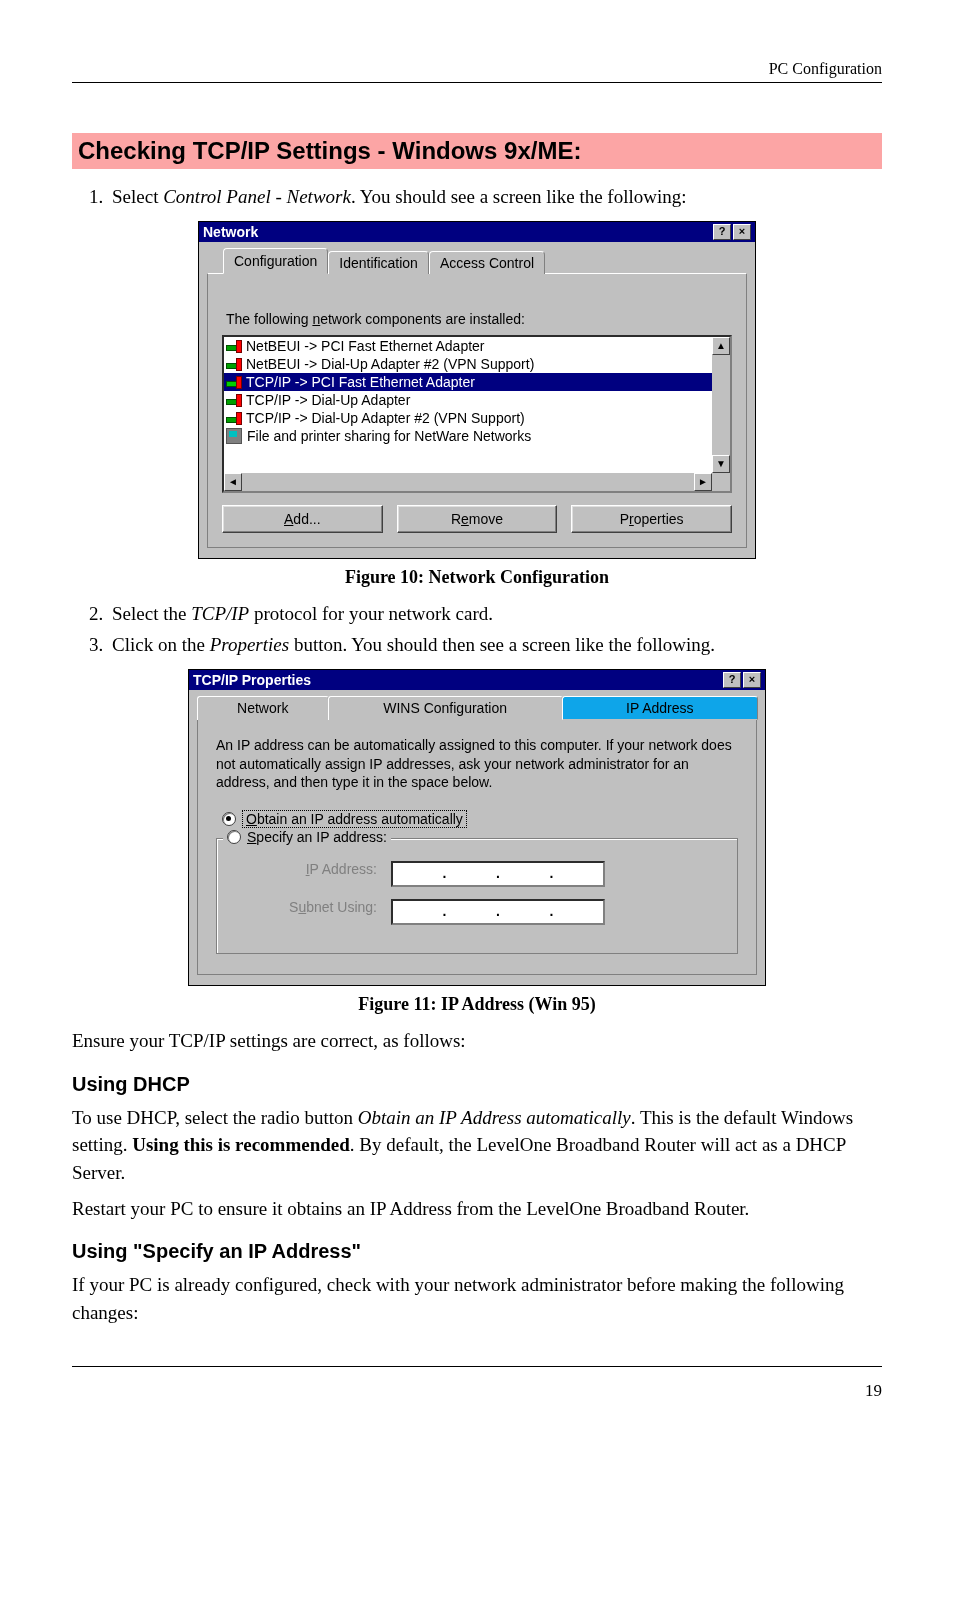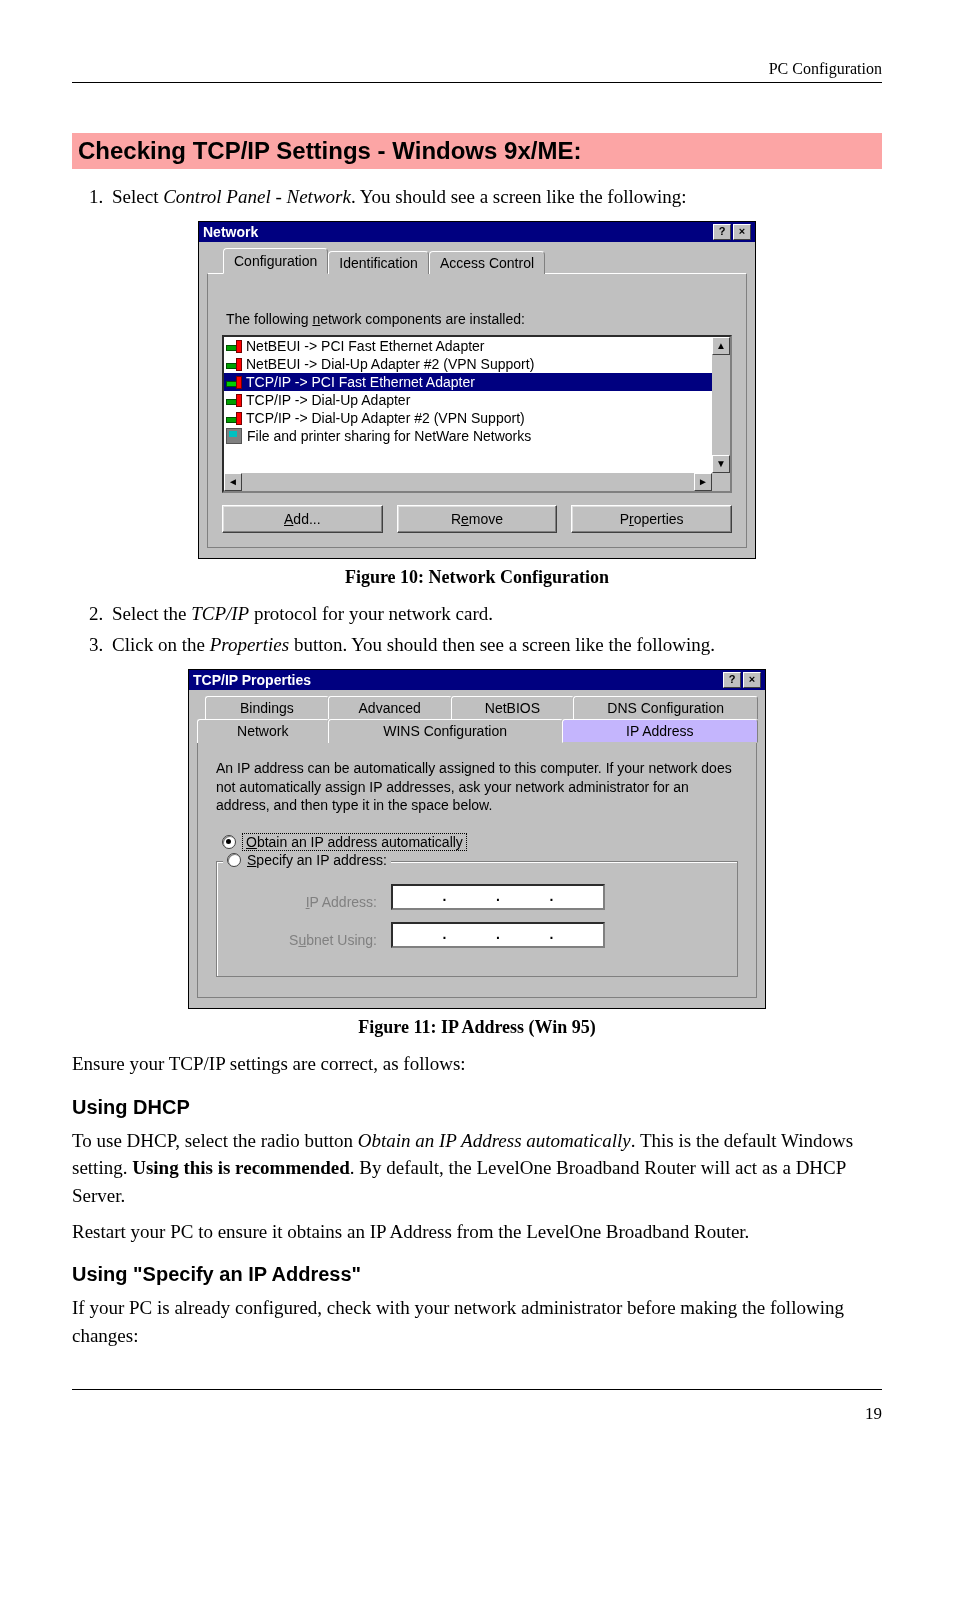--- a/index.html
+++ b/index.html
@@ -225,21 +225,21 @@
       border: 1px solid #808080;
       border-bottom: none;
       border-top-color: #fff;
       border-left-color: #fff;
       background: #c0c0c0;
       font-size: 14px;
       border-radius: 3px 3px 0 0;
       margin-right: -1px;
       text-align: center;
     }
-    .tab2.active { font-weight: normal; background: #c4b5fd; border-bottom: 1px solid #c0c0c0; }
+    .tab2.active { font-weight: normal; background: #0ea5e9; border-bottom: 1px solid #c0c0c0; }
     .tabcontent2 {
       border: 1px solid #808080;
       border-top-color: #fff;
       padding: 16px 18px 20px;
       margin-top: -1px;
     }
     .infopara { font-size: 14px; line-height: 1.35; margin-bottom: 18px; }
     .radio-row { display: flex; align-items: center; gap: 6px; margin: 6px 0 8px 6px; }
     .radio {
       width: 12px; height: 12px; border-radius: 50%;
@@ -260,21 +260,21 @@
       margin: 10px 0 0 0;
       padding: 14px 14px 16px 14px;
       position: relative;
     }
     .group-legend {
       position: absolute; top: -10px; left: 6px;
       background: #c0c0c0; padding: 0 4px;
       display: flex; align-items: center; gap: 6px;
     }
     .disabled { color: #808080; }
-    .fieldrow { display: flex; align-items: flex-end; gap: 14px; margin: 8px 0 12px 36px; }
+    .fieldrow { display: flex; align-items: flex-start; gap: 14px; margin: 8px 0 12px 36px; }
     .fieldlabel { width: 110px; text-align: right; }
     .ipbox {
       display: flex; align-items: center;
       background: white;
       border: 2px inset #808080;
       height: 22px;
       width: 210px;
     }
     .ipseg { flex: 1; text-align: center; font-size: 14px; }
     .ipdot { color: #000; font-weight: bold; padding-bottom: 2px; }
@@ -374,26 +374,20 @@
   <div class="win">
     <div class="titlebar">
       <span class="titletext">TCP/IP Properties</span>
       <span class="tbtns">
         <span class="tbtn">?</span>
         <span class="tbtn">×</span>
       </span>
     </div>
     <div class="tcp-body">
       <div class="tabsrow2">
-        <div class="tabline" style="padding-left:8px;">
-          <div class="tab2" style="flex:1.0">Bindings</div>
-          <div class="tab2" style="flex:1.0">Advanced</div>
-          <div class="tab2" style="flex:1.0">NetBIOS</div>
-          <div class="tab2" style="flex:1.5">DNS Configuration</div>
-        </div>
         <div class="tabline">
           <div class="tab2" style="flex:1.0">Network</div>
           <div class="tab2" style="flex:1.8">WINS Configuration</div>
           <div class="tab2 active" style="flex:1.5">IP Address</div>
         </div>
       </div>
       <div class="tabcontent2">
         <div class="infopara">An IP address can be automatically assigned to this computer.  If your network does not automatically assign IP addresses, ask your network administrator for an address, and then type it in the space below.</div>
 
         <div class="radio-row">

